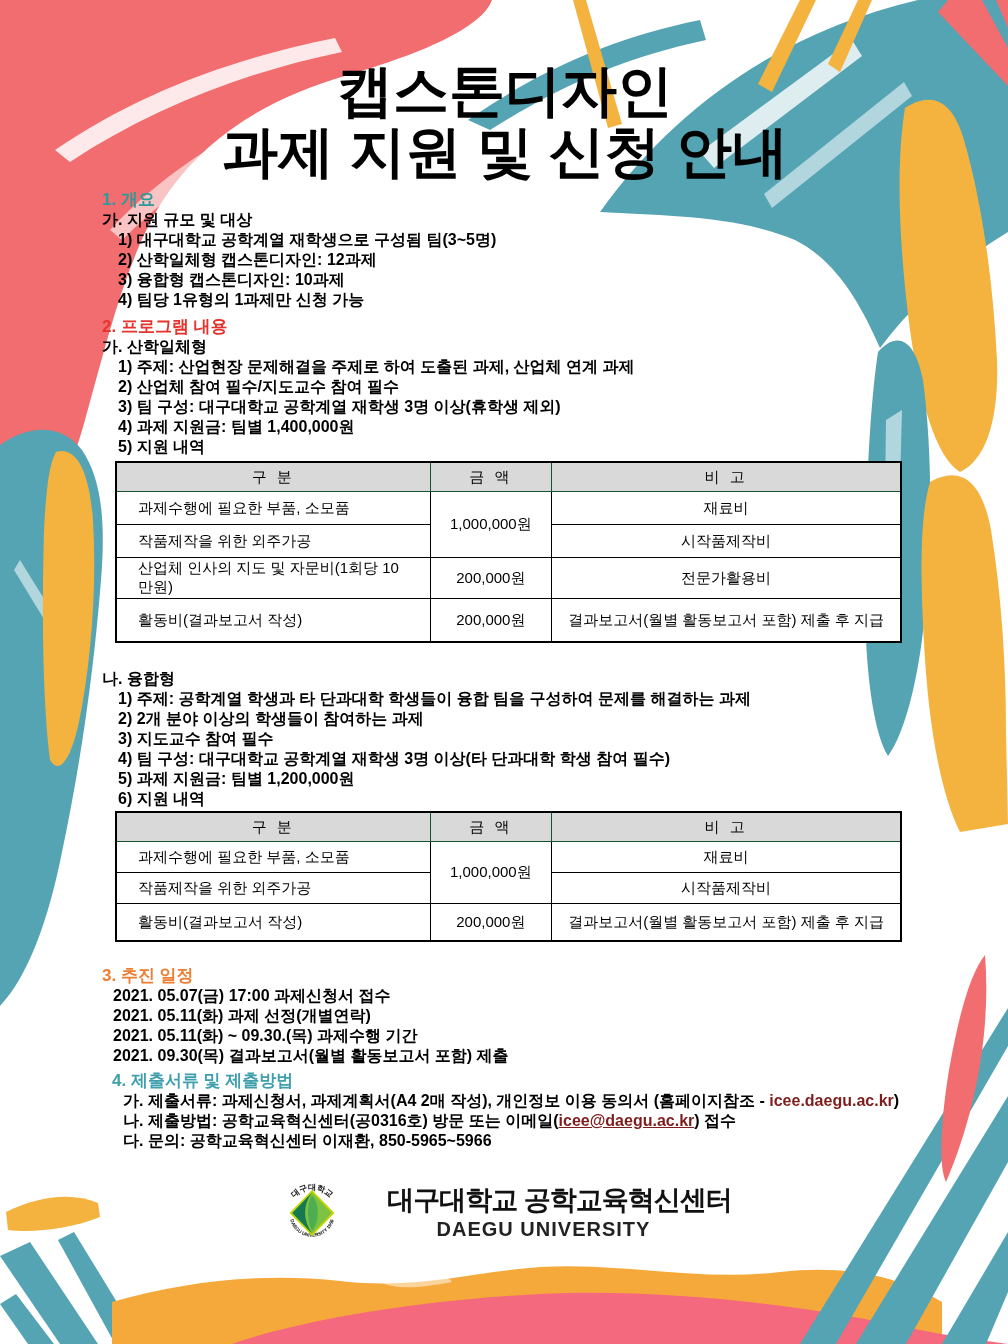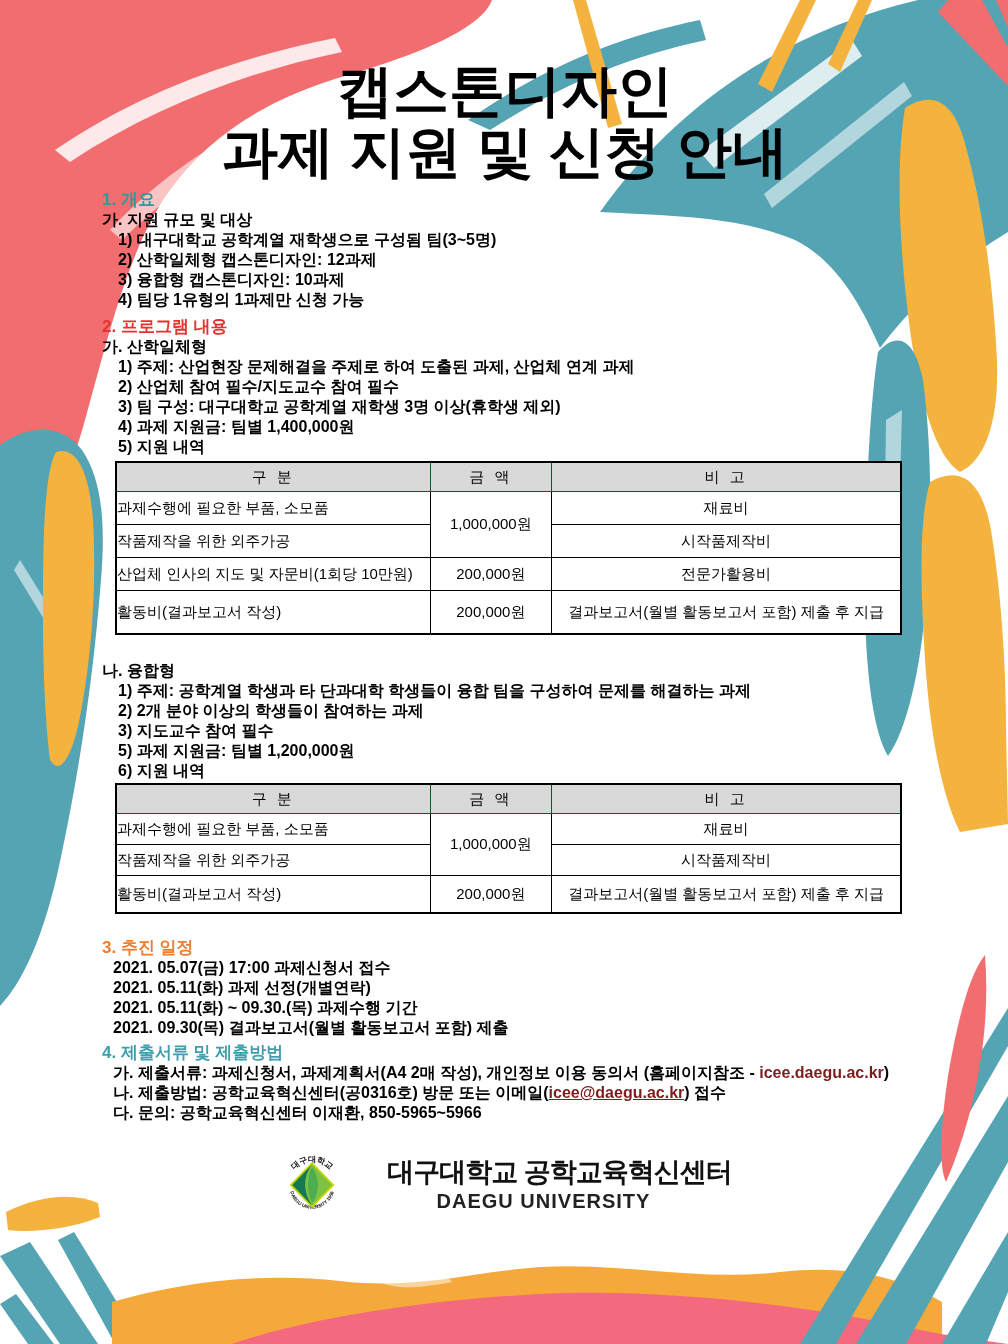--- a/index.html
+++ b/index.html
@@ -23,28 +23,28 @@
   .h-teal2{color:#3F9FAD;}
 
   .body-line{font-size:16px;line-height:20px;font-weight:bold;color:#000;}
   .indent1{padding-left:16px;}
   .indent2{padding-left:11px;}
 
   #sec1{margin-top:8px;}
   #sec2{margin-top:7px;}
   #partB{margin-top:26px;}
   #sec3{margin-top:24px;}
-  #sec4{margin-top:5px;}
+  #sec4{margin-top:5px;margin-left:10px;}
 
   table.info-table{margin-top:4px;margin-left:13px;width:787px;
     border-collapse:collapse;border:2px solid #000;background:#fff;}
   table.info-table th{border:1px solid #14532d;background:#D9D9D9;font-weight:normal;
     font-size:15px;height:26px;text-align:center;letter-spacing:3px;}
   table.info-table td{border:1px solid #000;font-size:15px;font-weight:normal;
-    padding:1px 0;}
+    padding:1px 21px;}
   table.info-table td.center{text-align:center;padding:1px 3px;}
   .colw-cat{width:40%;} .colw-amt{width:15.5%;} .colw-note{width:44.5%;}
   tr.r30 td{height:30px;} tr.r40 td{height:40px;} tr.r28 td{height:28px;} tr.r34 td{height:34px;}
   #tableB{margin-top:2px;}
 
   a.doc-link{color:#7f1d1d;text-decoration:none;font-weight:bold;}
   a.doc-link.underlined{text-decoration:underline;}
 
   .logo-block{margin-top:28px;display:flex;justify-content:center;align-items:center;gap:9px;}
   .emblem{width:68px;height:68px;flex:0 0 auto;}
@@ -186,20 +186,21 @@
         <td class="center">결과보고서(월별 활동보고서 포함) 제출 후 지급</td>
       </tr>
     </tbody>
   </table>
 
   <div id="partB">
     <div class="body-line">나. 융합형</div>
     <div class="body-line indent1">1) 주제: 공학계열 학생과 타 단과대학 학생들이 융합 팀을 구성하여 문제를 해결하는 과제</div>
     <div class="body-line indent1">2) 2개 분야 이상의 학생들이 참여하는 과제</div>
     <div class="body-line indent1">3) 지도교수 참여 필수</div>
+    <div class="body-line indent1">4) 팀 구성: 대구대학교 공학계열 재학생 3명 이상(타 단과대학 학생 참여 필수)</div>
     <div class="body-line indent1">5) 과제 지원금: 팀별 1,200,000원</div>
     <div class="body-line indent1">6) 지원 내역</div>
   </div>
 
   <table class="info-table" id="tableB">
     <thead>
       <tr>
         <th class="colw-cat">구 분</th>
         <th class="colw-amt">금 액</th>
         <th class="colw-note">비 고</th>

